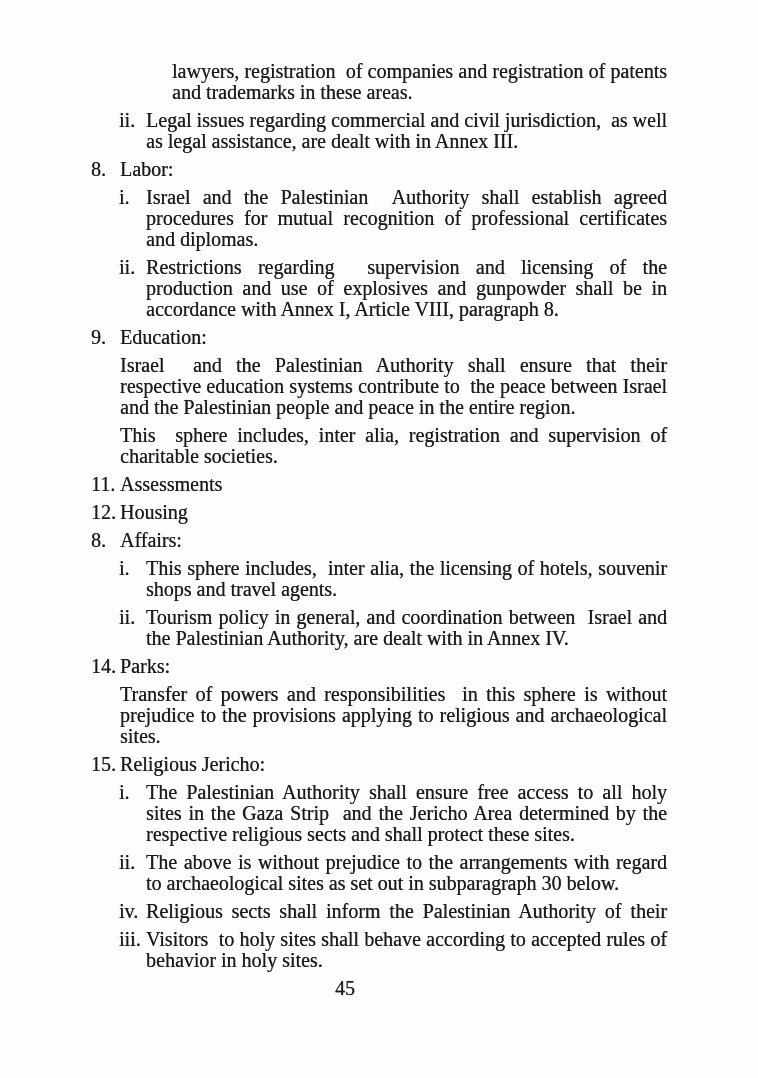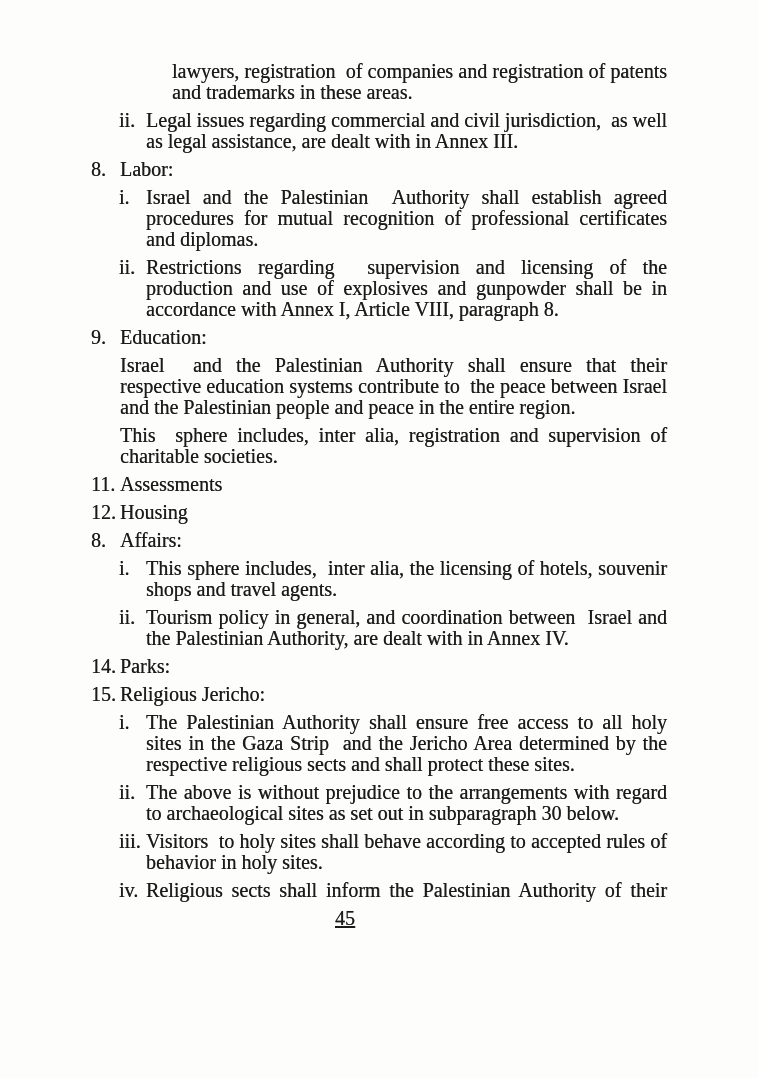--- a/index.html
+++ b/index.html
@@ -61,21 +61,20 @@
   }
   
   .full-justify .text, .full-justify {
     text-align: justify;
     text-align-last: justify;
   }
   .page-number {
     margin-top: 6px;
     width: 690px;
     text-align: center;
-    text-decoration: underline;
   }
 </style>
 </head>
 <body>
 
 <div class="page">
   <div class="content">
       <div class="block continuation">lawyers, registration&nbsp; of companies and registration of patents and trademarks in these areas.</div>
       <div class="block sub_item">
         <span class="marker">ii.</span>
@@ -116,35 +115,36 @@
         <span class="text">This sphere includes,&nbsp; inter alia, the licensing of hotels, souvenir shops and travel agents.</span>
       </div>
       <div class="block sub_item">
         <span class="marker">ii.</span>
         <span class="text">Tourism policy in general, and coordination between&nbsp; Israel and the Palestinian Authority, are dealt with in Annex IV.</span>
       </div>
       <div class="block item">
         <span class="marker">14.</span>
         <span class="text">Parks:</span>
       </div>
+      <div class="block paragraph">Transfer of powers and responsibilities&nbsp; in this sphere is without prejudice to the provisions applying to religious and archaeological sites.</div>
       <div class="block item">
         <span class="marker">15.</span>
         <span class="text">Religious Jericho:</span>
       </div>
       <div class="block sub_item">
         <span class="marker">i.</span>
         <span class="text">The Palestinian Authority shall ensure free access to all holy sites in the Gaza Strip&nbsp; and the Jericho Area determined by the respective religious sects and shall protect these sites.</span>
       </div>
       <div class="block sub_item">
         <span class="marker">ii.</span>
         <span class="text">The above is without prejudice to the arrangements with regard to archaeological sites as set out in subparagraph 30 below.</span>
       </div>
+      <div class="block sub_item full-justify">
+        <span class="marker">iv.</span>
+        <span class="text">Religious sects shall inform the Palestinian Authority of their</span>
+      </div>
       <div class="block sub_item">
         <span class="marker">iii.</span>
         <span class="text">Visitors&nbsp; to holy sites shall behave according to accepted rules of behavior in holy sites.</span>
-      </div>
-      <div class="block sub_item full-justify">
-        <span class="marker">iv.</span>
-        <span class="text">Religious sects shall inform the Palestinian Authority of their</span>
       </div>
     </div>
   <div class="page-number">45</div>
 </div>
 
 </body></html>

